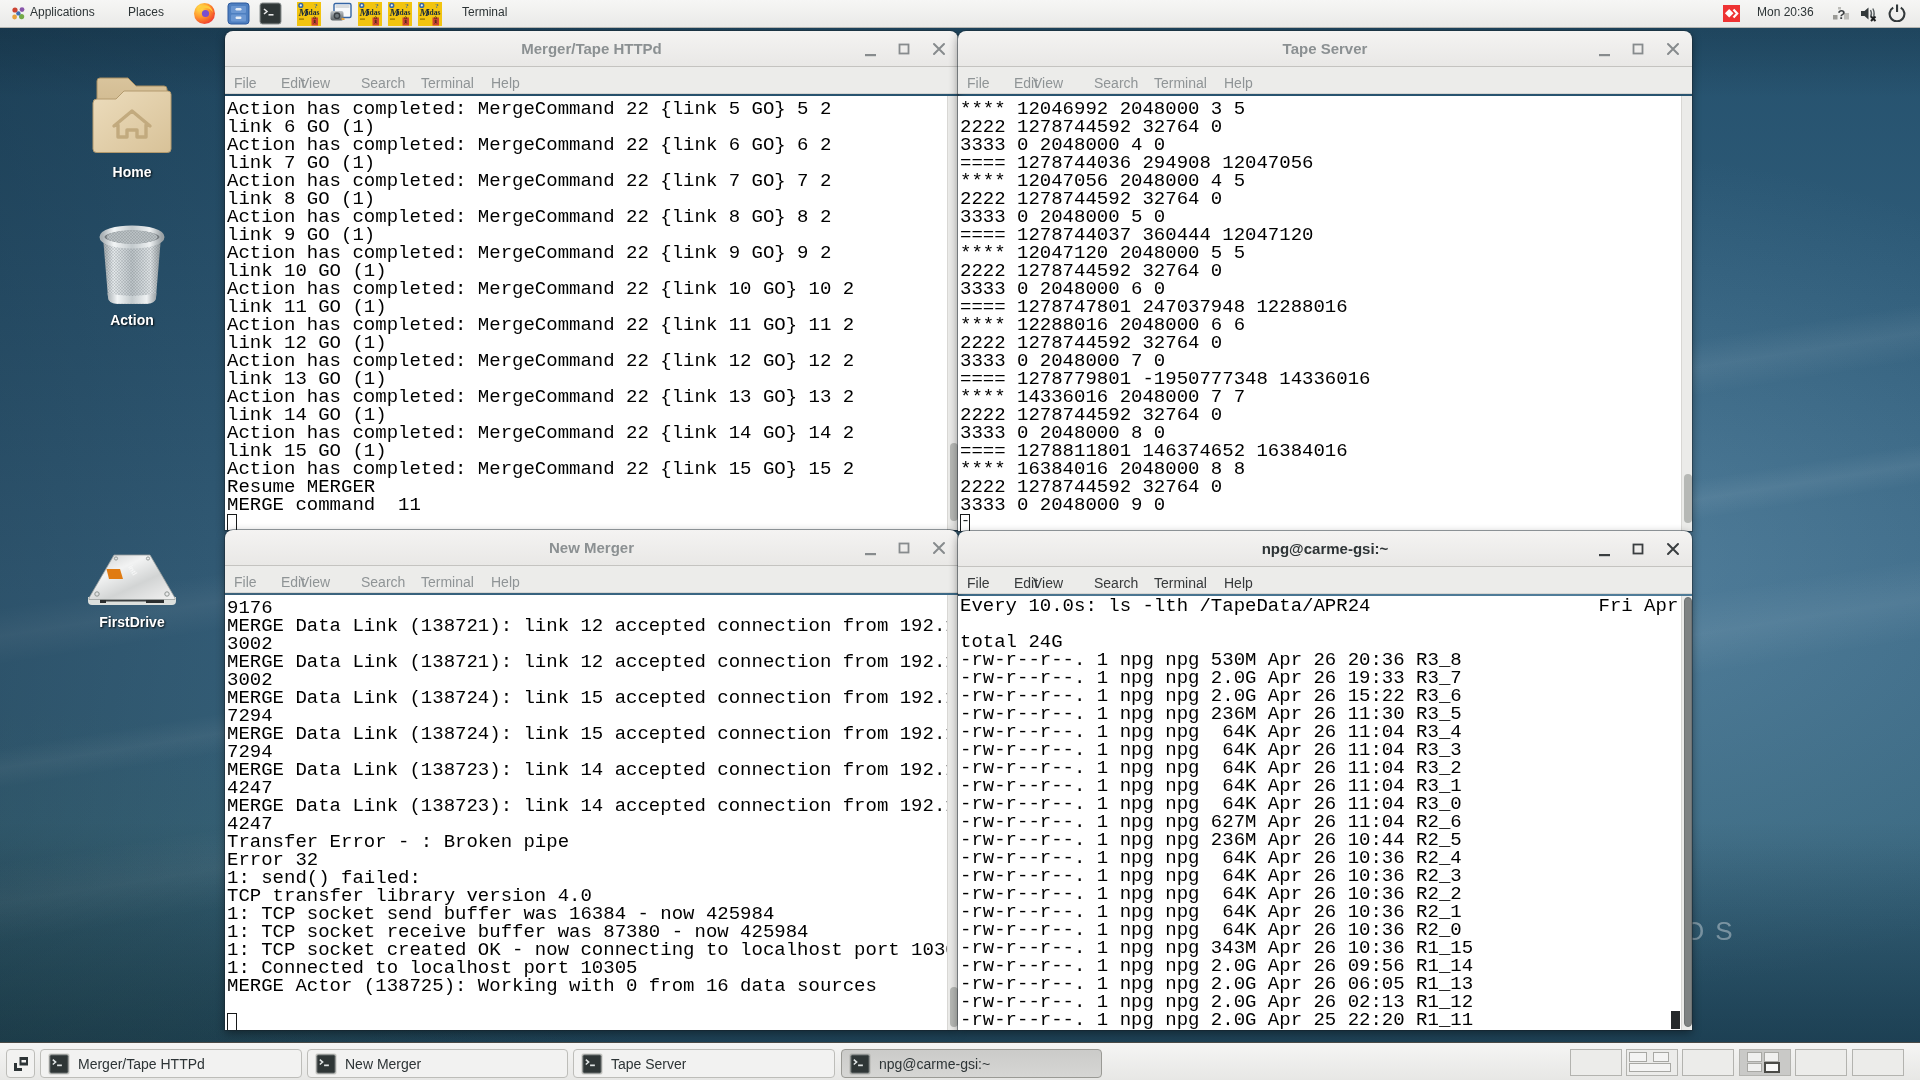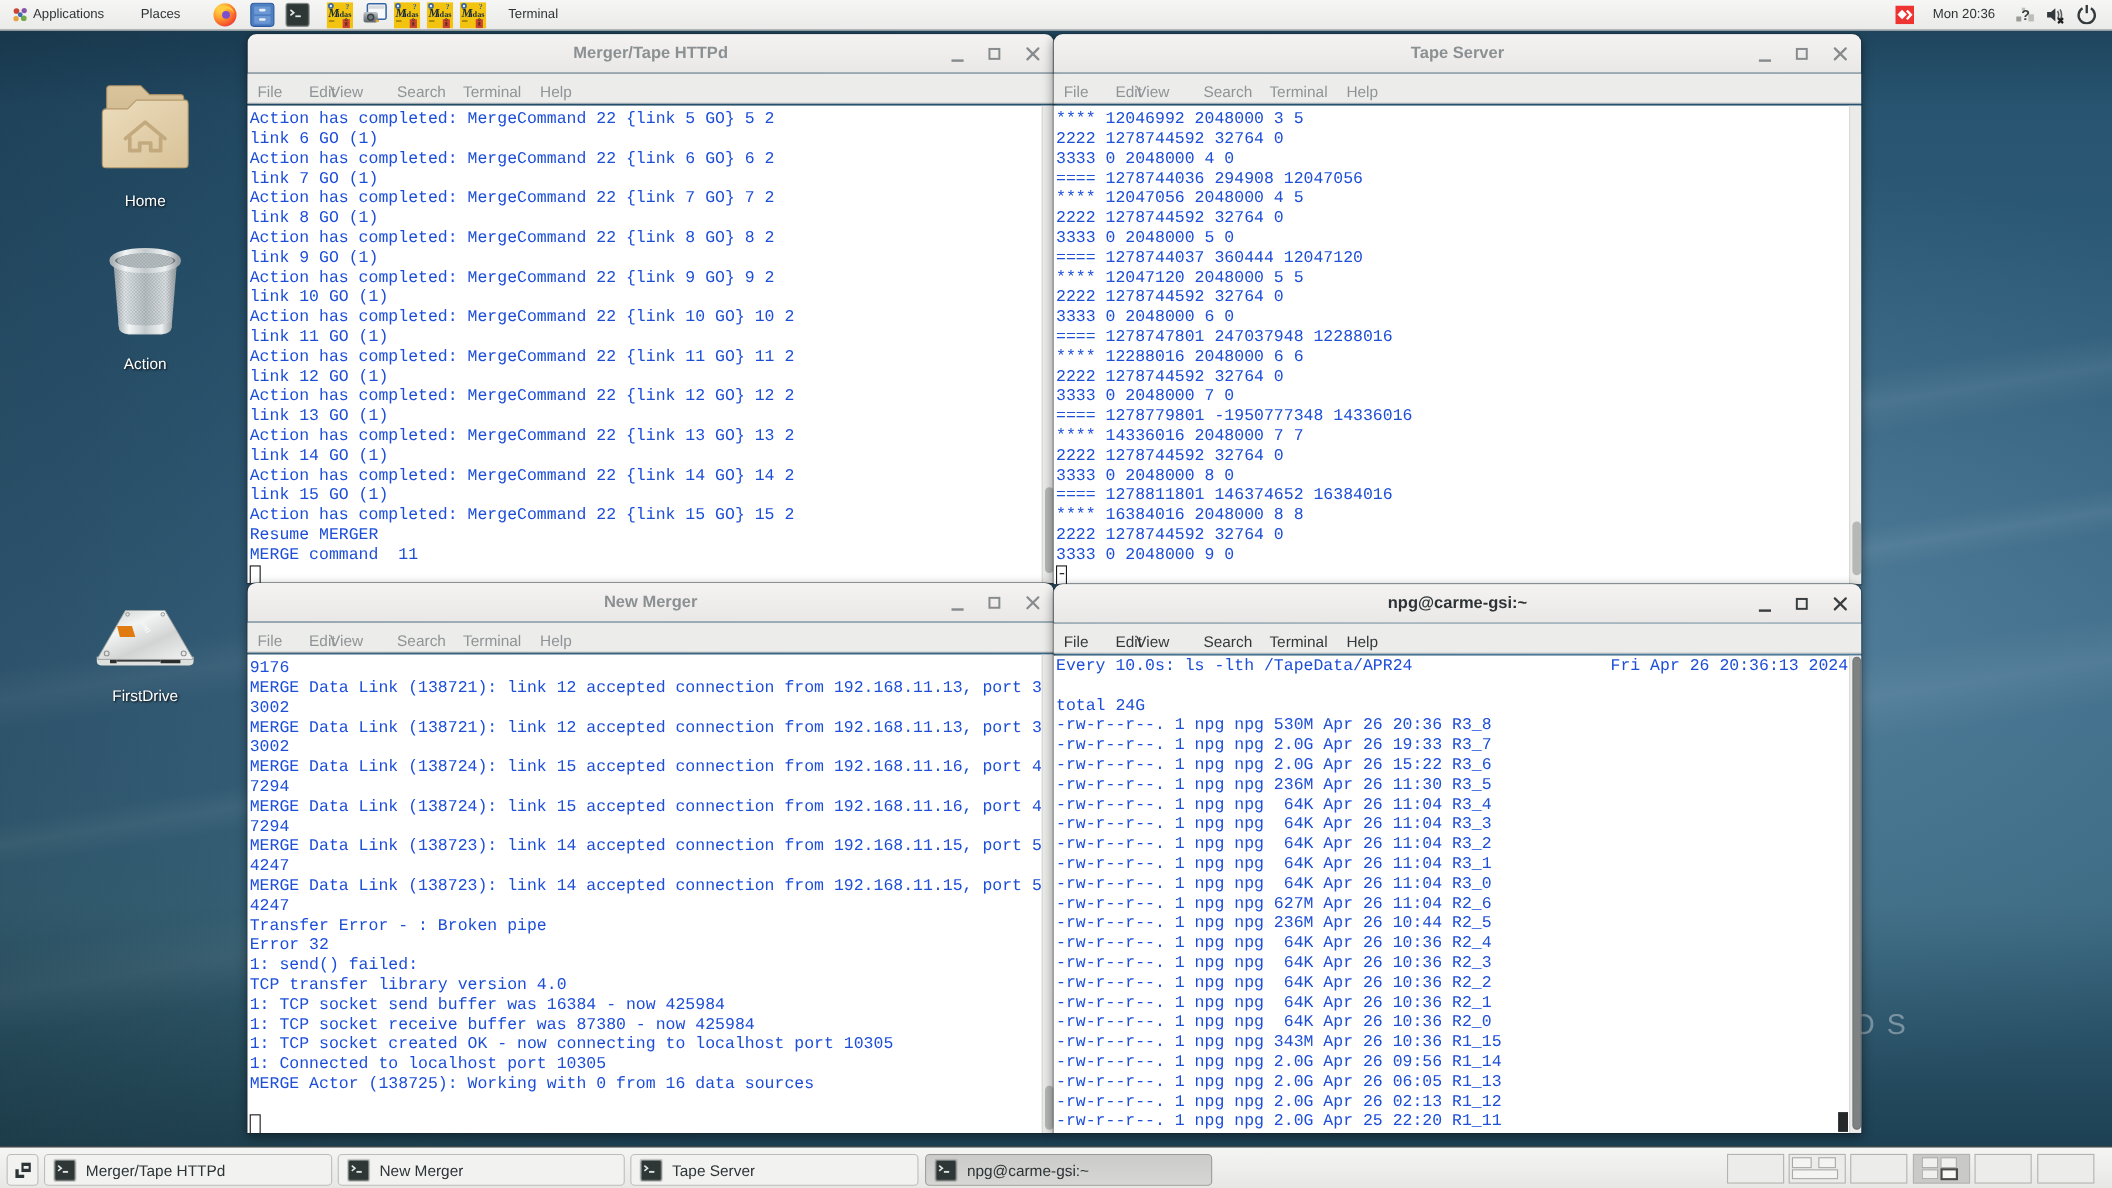--- a/index.html
+++ b/index.html
@@ -17,43 +17,43 @@
     linear-gradient(to bottom, rgba(6,20,30,0.28) 0%, rgba(6,20,30,0) 9%, rgba(0,0,0,0) 76%, rgba(4,18,28,0.38) 100%);
 }
 .streak { position:absolute; left:-200px; width:2600px; height:56px;
   background:linear-gradient(to bottom, rgba(255,255,255,0) 0%, rgba(255,255,255,0.065) 50%, rgba(255,255,255,0) 100%);
   transform:rotate(-9deg); transform-origin:left center; }
 #wptext { position:absolute; left:1684px; top:916px; color:rgba(205,220,228,0.60);
   font-size:26px; letter-spacing:11px; }
 
 
 .dicon { position:absolute; text-align:center; color:#fff; font-size:14px; }
-.dicon .lbl { text-shadow:1px 1px 2px rgba(0,0,0,0.9); margin-top:13px; }
+.dicon .lbl { text-shadow:1px 1px 2px rgba(0,0,0,0.9); margin-top:3px;font-weight:bold; }
 
 
 #panel { position:absolute; left:0; top:0; width:1920px; height:28px;
   background:linear-gradient(to bottom,#f6f6f5,#eaeae8); border-bottom:1px solid #b4b4b0;
   color:#2d3436; font-size:14px; z-index:50; }
 #panel .ptxt { position:absolute; top:5px; font-size:12px; }
 
 
 .win { position:absolute; box-shadow:0 3px 10px rgba(0,0,0,0.42), 0 0 0 1px rgba(30,45,55,0.45);
   border-radius:8px 8px 0 0; }
 .tbar { height:36px; background:linear-gradient(to bottom,#f4f3f2,#e9e8e6);
   border-radius:8px 8px 0 0; border-bottom:1px solid #c4c3c0; position:relative; }
 .tbar .ttl { text-align:center; font-size:15px; font-weight:bold; line-height:35px; color:#8b9092; }
 .win.focus .tbar .ttl { color:#2e3436; }
 .mbar { height:27px; background:#ececea; border-bottom:1px solid #d6d5d2;
   font-size:14px; color:#8f9496; position:relative; }
 .win.focus .mbar { color:#36393b; }
 .mbar span { position:absolute; top:8px; }
 .m1{left:9px}.m2{left:56px}.m3{left:75px}.m4{left:136px}.m5{left:196px}.m6{left:266px}
 .content { position:absolute; left:0; right:0; bottom:0; background:#fff; overflow:hidden; }
-.content pre { font-family:"Liberation Mono", monospace; font-size:15px; line-height:18px;
-  color:#1d4ed8; position:absolute; left:2px; top:4px; }
+.content pre { font-family:"Liberation Mono", monospace; font-size:19px; line-height:18px;
+  color:#000000; position:absolute; left:2px; top:4px; }
 .sbar { position:absolute; top:0; bottom:0; width:11px; background:#ebebe9; border-left:1px solid #d8d7d4; }
 .sthumb { position:absolute; left:1.5px; width:8px; background:#b6b8b5; border-radius:4px; }
 .win.focus .sthumb { background:#7e8282; border:1px solid #6f7373; }
 .cur-h { position:absolute; width:10px; height:18px; border:1px solid #17191a; }
 .cur-s { position:absolute; width:9px; height:18px; background:#25282a; }
 .wbtns { position:absolute; right:0; top:0; height:36px; }
 
 
 #taskbar { position:absolute; left:0; top:1042px; width:1920px; height:38px;
   background:linear-gradient(to bottom,#f5f5f4,#e7e7e5); border-top:1px solid #4a4a46; z-index:50; }

